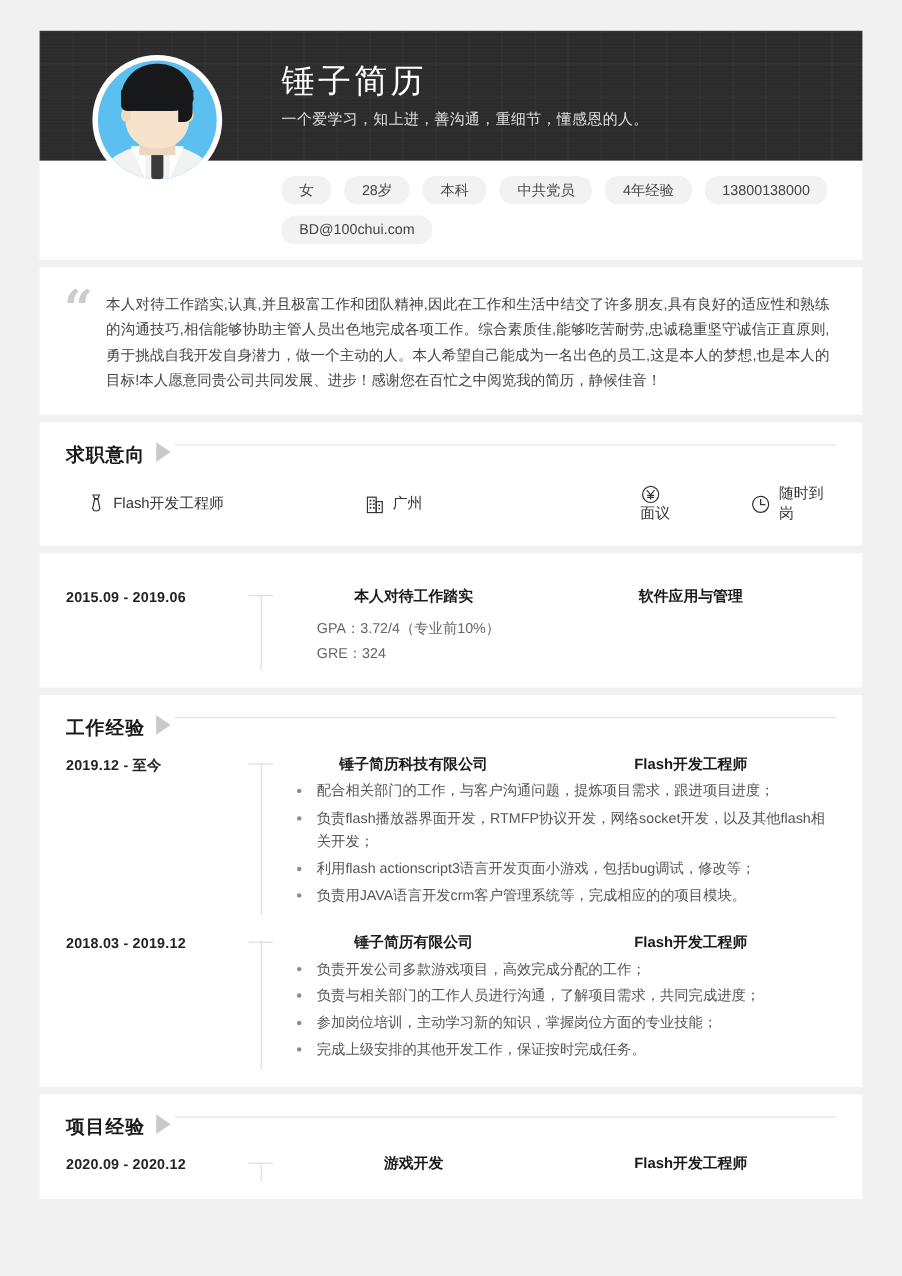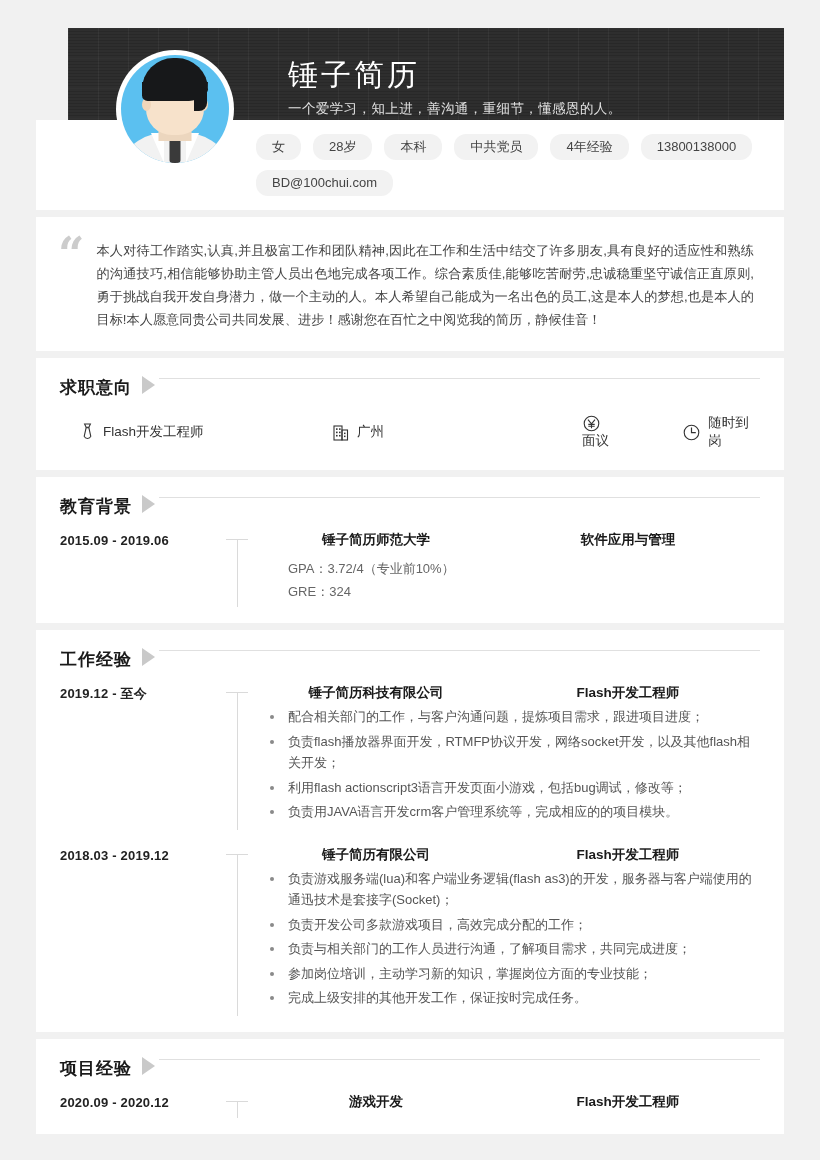--- a/index.html
+++ b/index.html
@@ -16,29 +16,28 @@
   .page {
     width: 820px;
     min-height: 1160px;
     background: #f1f1f1;
     padding: 28px 36px 28px 36px;
   }
 
   
   .header {
     position: relative;
-    height: 92px;
+    height: 118px;
     background-color: #2e2e2e;
     background-image:
       linear-gradient(rgba(255,255,255,0.045) 1px, transparent 1px),
       linear-gradient(90deg, rgba(255,255,255,0.045) 1px, transparent 1px),
       linear-gradient(rgba(0,0,0,0.12) 1px, transparent 1px);
     background-size: 30px 30px, 30px 30px, 3px 3px;
     overflow: visible;
-    margin-left: 32px;
   }
 
   .avatar-wrap {
     position: absolute;
     left: 48px;
     top: 22px;
     width: 118px;
     height: 118px;
     border-radius: 50%;
     background: #ffffff;
@@ -465,35 +464,30 @@
             <path d="M8.5 4.2 V8.7 H12.2" fill="none" stroke="#333" stroke-width="1.2" stroke-linecap="square"></path>
           </svg>
         </span>
         <span>随时到岗</span>
       </div>
 
     </div>
   </div>
 
   <div class="card">
-    <div class="sec-head">
-      <span class="sec-title">教育背景</span>
-      <span class="sec-tri"></span>
-      <span class="sec-line"></span>
-    </div>
 
     <div class="entry edu-entry">
       <div class="entry-date">2015.09 - 2019.06</div>
       <div class="entry-rail">
         <span class="rail-tick"></span>
         <span class="rail-line"></span>
       </div>
       <div class="entry-body">
         <div class="entry-titles">
-          <span class="et-main">锤子简历师范大学</span>
+          <span class="et-main">本人对待工作踏实</span>
           <span class="et-sub">软件应用与管理</span>
         </div>
         <div class="entry-lines">
           <div class="plain-line">GPA：3.72/4（专业前10%）</div>
           <div class="plain-line">GRE：324</div>
         </div>
       </div>
     </div>
   </div>
 
@@ -529,21 +523,20 @@
       <div class="entry-rail">
         <span class="rail-tick"></span>
         <span class="rail-line"></span>
       </div>
       <div class="entry-body">
         <div class="entry-titles">
           <span class="et-main">锤子简历有限公司</span>
           <span class="et-sub">Flash开发工程师</span>
         </div>
         <ul class="bullets">
-          <li>负责游戏服务端(lua)和客户端业务逻辑(flash as3)的开发，服务器与客户端使用的通迅技术是套接字(Socket)；</li>
           <li>负责开发公司多款游戏项目，高效完成分配的工作；</li>
           <li>负责与相关部门的工作人员进行沟通，了解项目需求，共同完成进度；</li>
           <li>参加岗位培训，主动学习新的知识，掌握岗位方面的专业技能；</li>
           <li>完成上级安排的其他开发工作，保证按时完成任务。</li>
         </ul>
       </div>
     </div>
   </div>
 
   <div class="card">

